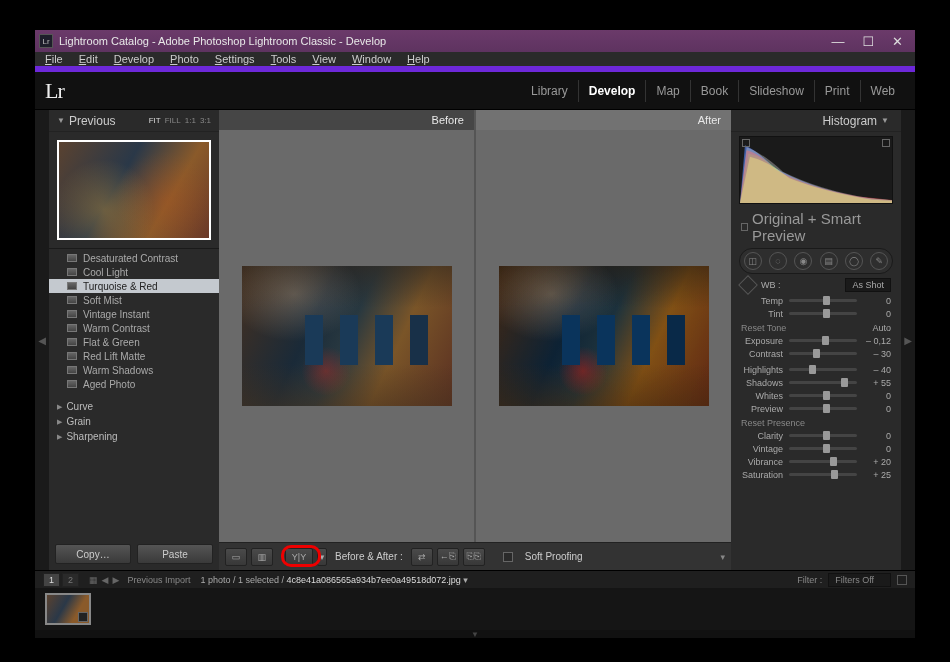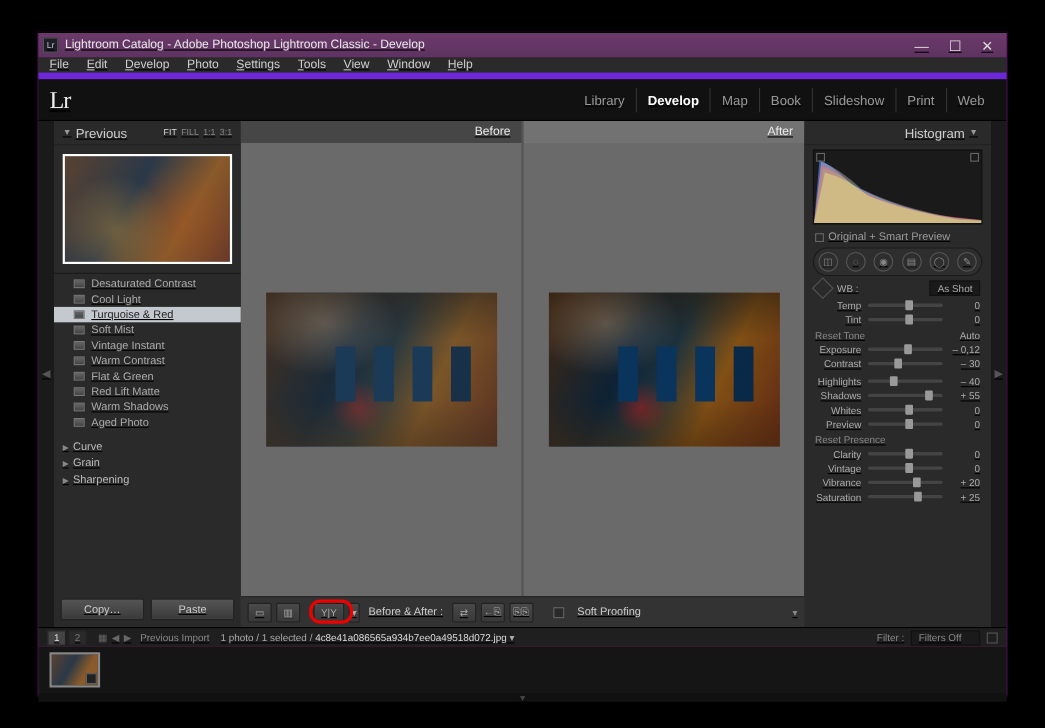--- a/index.html
+++ b/index.html
@@ -1,17 +1,17 @@
 <!DOCTYPE html>
 <html><head>
 <meta charset="utf-8">
 <style>
 * { margin: 0; padding: 0; box-sizing: border-box; font-family: "Segoe UI", Arial, sans-serif; }
 body { background: #000; width: 950px; height: 662px; overflow: hidden; position: relative; }
-.window { position: absolute; left: 34px; top: 29px; width: 882px; height: 604px; background: #a21caf; border: 1px solid #000; text-decoration: underline; }
+.window { position: absolute; left: 34px; top: 29px; width: 882px; height: 604px; background: #1d4ed8; border: 1px solid #000; }
 .titlebar { height: 22px; background: linear-gradient(#6b3a6a, #5e3360); display: flex; align-items: center; padding: 0 4px; color: #e8e8e8; font-size: 11px; }
 .titlebar .lr-badge { width: 14px; height: 14px; background: #1e1e2a; border: 1px solid #555; margin-right: 6px; font-size: 8px; display: flex; align-items: center; justify-content: center; color: #bbb; }
 .title-controls { margin-left: auto; display: flex; gap: 18px; padding-right: 8px; color: #ddd; font-size: 13px; }
 .title-controls span { cursor: pointer; }
 .menubar { height: 20px; background: #2a2a2a; display: flex; align-items: center; padding: 0 4px; gap: 4px; border-bottom: 6px solid #6d28d9; }
 .menubar span { color: #ccc; font-size: 11px; padding: 2px 6px; cursor: pointer; }
 .menubar span u { text-decoration: underline; }
 .header { height: 38px; background: #111; display: flex; align-items: center; padding: 0 10px; border-bottom: 1px solid #000; }
 .lr-logo { font-family: Georgia, serif; font-size: 22px; color: #eee; margin-right: 8px; letter-spacing: -1px; }
 .header-sub { color: #888; font-size: 9px; line-height: 11px; }
@@ -51,21 +51,21 @@
 .photo::after { content: ""; position: absolute; left: 30%; top: 35%; width: 18px; height: 50px; background: #1a3a58; box-shadow: 35px 0 0 #1a3a58, 70px 0 0 #1a3a58, 105px 0 0 #183048; }
 .toolbar { height: 28px; background: #333; border-top: 1px solid #222; display: flex; align-items: center; padding: 0 6px; gap: 4px; }
 .tb-btn { width: 22px; height: 18px; background: linear-gradient(#4a4a4a,#383838); border: 1px solid #222; border-radius: 2px; display: flex; align-items: center; justify-content: center; color: #aaa; font-size: 9px; cursor: pointer; }
 .tb-btn-yy { width: 28px; }
 .highlight-red { position: absolute; border: 3px solid #e00; border-radius: 10px; pointer-events: none; }
 .tb-label { color: #ccc; font-size: 10px; margin: 0 4px; }
 .checkbox { width: 10px; height: 10px; border: 1px solid #666; background: #2a2a2a; margin-right: 4px; }
 .right-panel { width: 170px; background: #2a2a2a; display: flex; flex-direction: column; overflow: hidden; }
 .histo-box { margin: 4px 8px; height: 68px; background: #1a1a1a; border: 1px solid #111; position: relative; overflow: hidden; }
 .histo-curve { position: absolute; bottom: 0; left: 0; right: 0; height: 100%; }
-.smart-prev { font-size: 10px; color: #999; padding: 2px 10px; display: flex; align-items: center; }
+.smart-prev { font-size: 15px; color: #999; padding: 2px 10px; display: flex; align-items: center; }
 .smart-prev .sq { width: 8px; height: 8px; border: 1px solid #666; margin-right: 4px; }
 .tool-strip { height: 26px; margin: 2px 8px; border: 1px solid #1a1a1a; border-radius: 13px; display: flex; align-items: center; justify-content: space-around; background: #2e2e2e; }
 .tool-strip span { width: 18px; height: 18px; border: 1px solid #555; border-radius: 50%; cursor: pointer; display: flex; align-items: center; justify-content: center; font-size: 9px; color: #888; }
 .wb-row { display: flex; align-items: center; padding: 2px 10px; font-size: 9px; color: #aaa; }
 .wb-row .picker { width: 14px; height: 14px; border: 1px solid #555; transform: rotate(45deg); margin-right: 6px; }
 .wb-row .sel { margin-left: auto; background: #1a1a1a; padding: 1px 6px; border: 1px solid #111; font-size: 9px; }
 .slider-row { display: flex; align-items: center; padding: 1px 10px; font-size: 9px; color: #aaa; height: 13px; }
 .slider-row .lbl { width: 42px; text-align: right; }
 .slider-row .track { flex: 1; height: 3px; background: #444; margin: 0 6px; position: relative; border-radius: 2px; }
 .slider-row .knob { position: absolute; top: -3px; width: 7px; height: 9px; background: #999; border-radius: 1px; }

